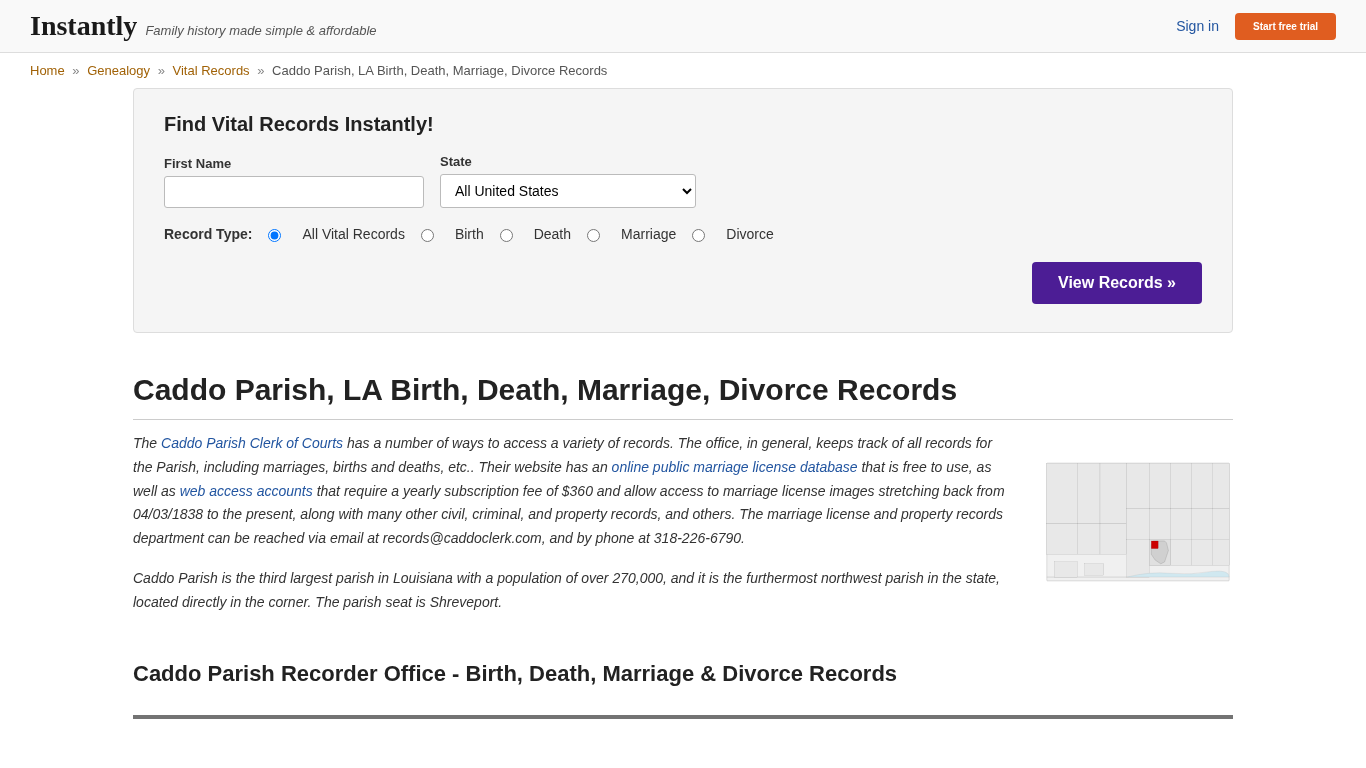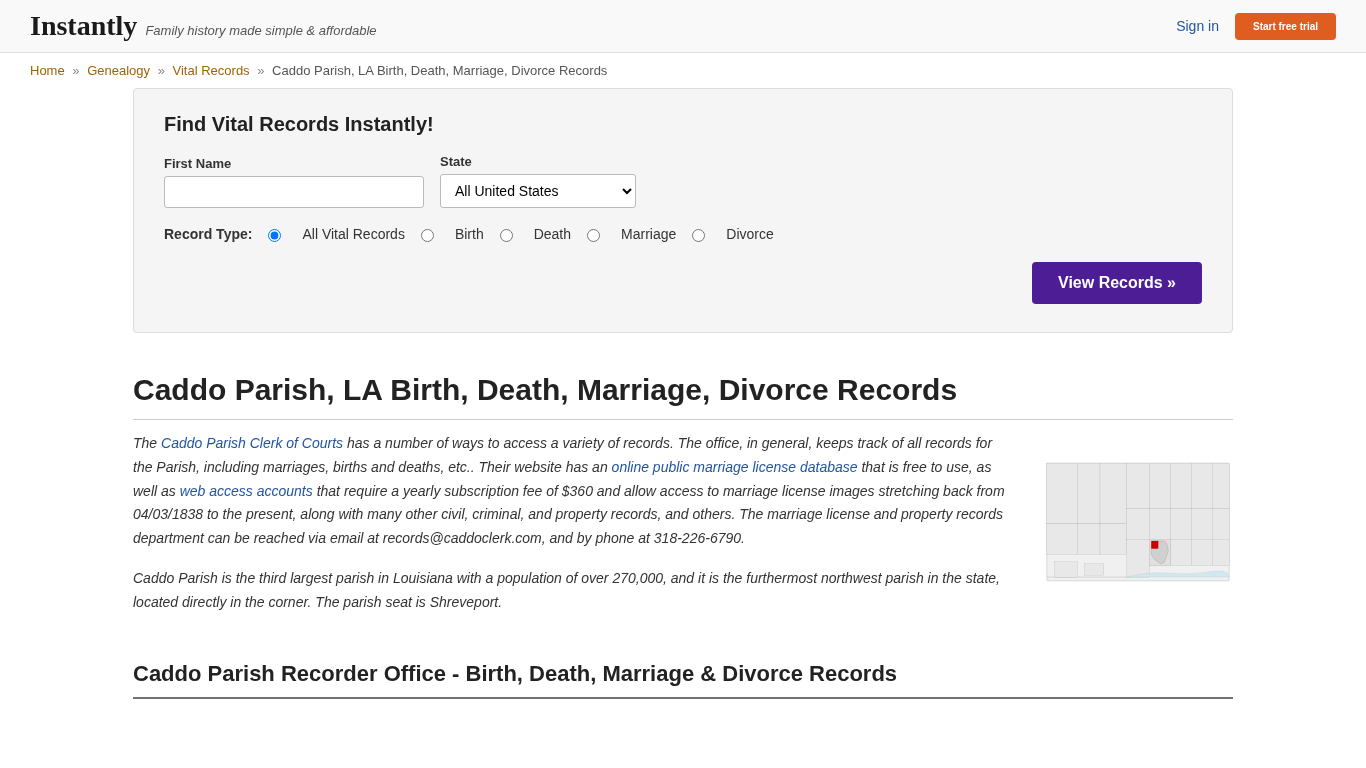--- a/index.html
+++ b/index.html
@@ -112,21 +112,21 @@
     }
     .field-group input[type="text"] {
       width: 260px;
       padding: 7px 10px;
       border: 1px solid #bbb;
       border-radius: 3px;
       font-size: 14px;
       background: #fff;
     }
     .field-group select {
-      width: 196px;
+      width: 256px;
       padding: 7px 10px;
       border: 1px solid #bbb;
       border-radius: 3px;
       font-size: 14px;
       background: #fff;
       cursor: pointer;
     }
     #record-type-row {
       display: flex;
       align-items: center;
@@ -201,22 +201,22 @@
       height: 180px;
     }
 
     
     #section-heading {
       font-size: 22px;
       font-weight: bold;
       color: #222;
       margin-top: 30px;
       margin-bottom: 16px;
-      border-bottom: 2px solid #737373;
-      padding-bottom: 10px;
+      border-bottom: 4px solid #737373;
+      padding-bottom: 28px;
     }
     #recorder-name {
       font-weight: bold;
       font-size: 14px;
       margin-bottom: 4px;
     }
     #recorder-address {
       font-size: 14px;
       color: #333;
     }

